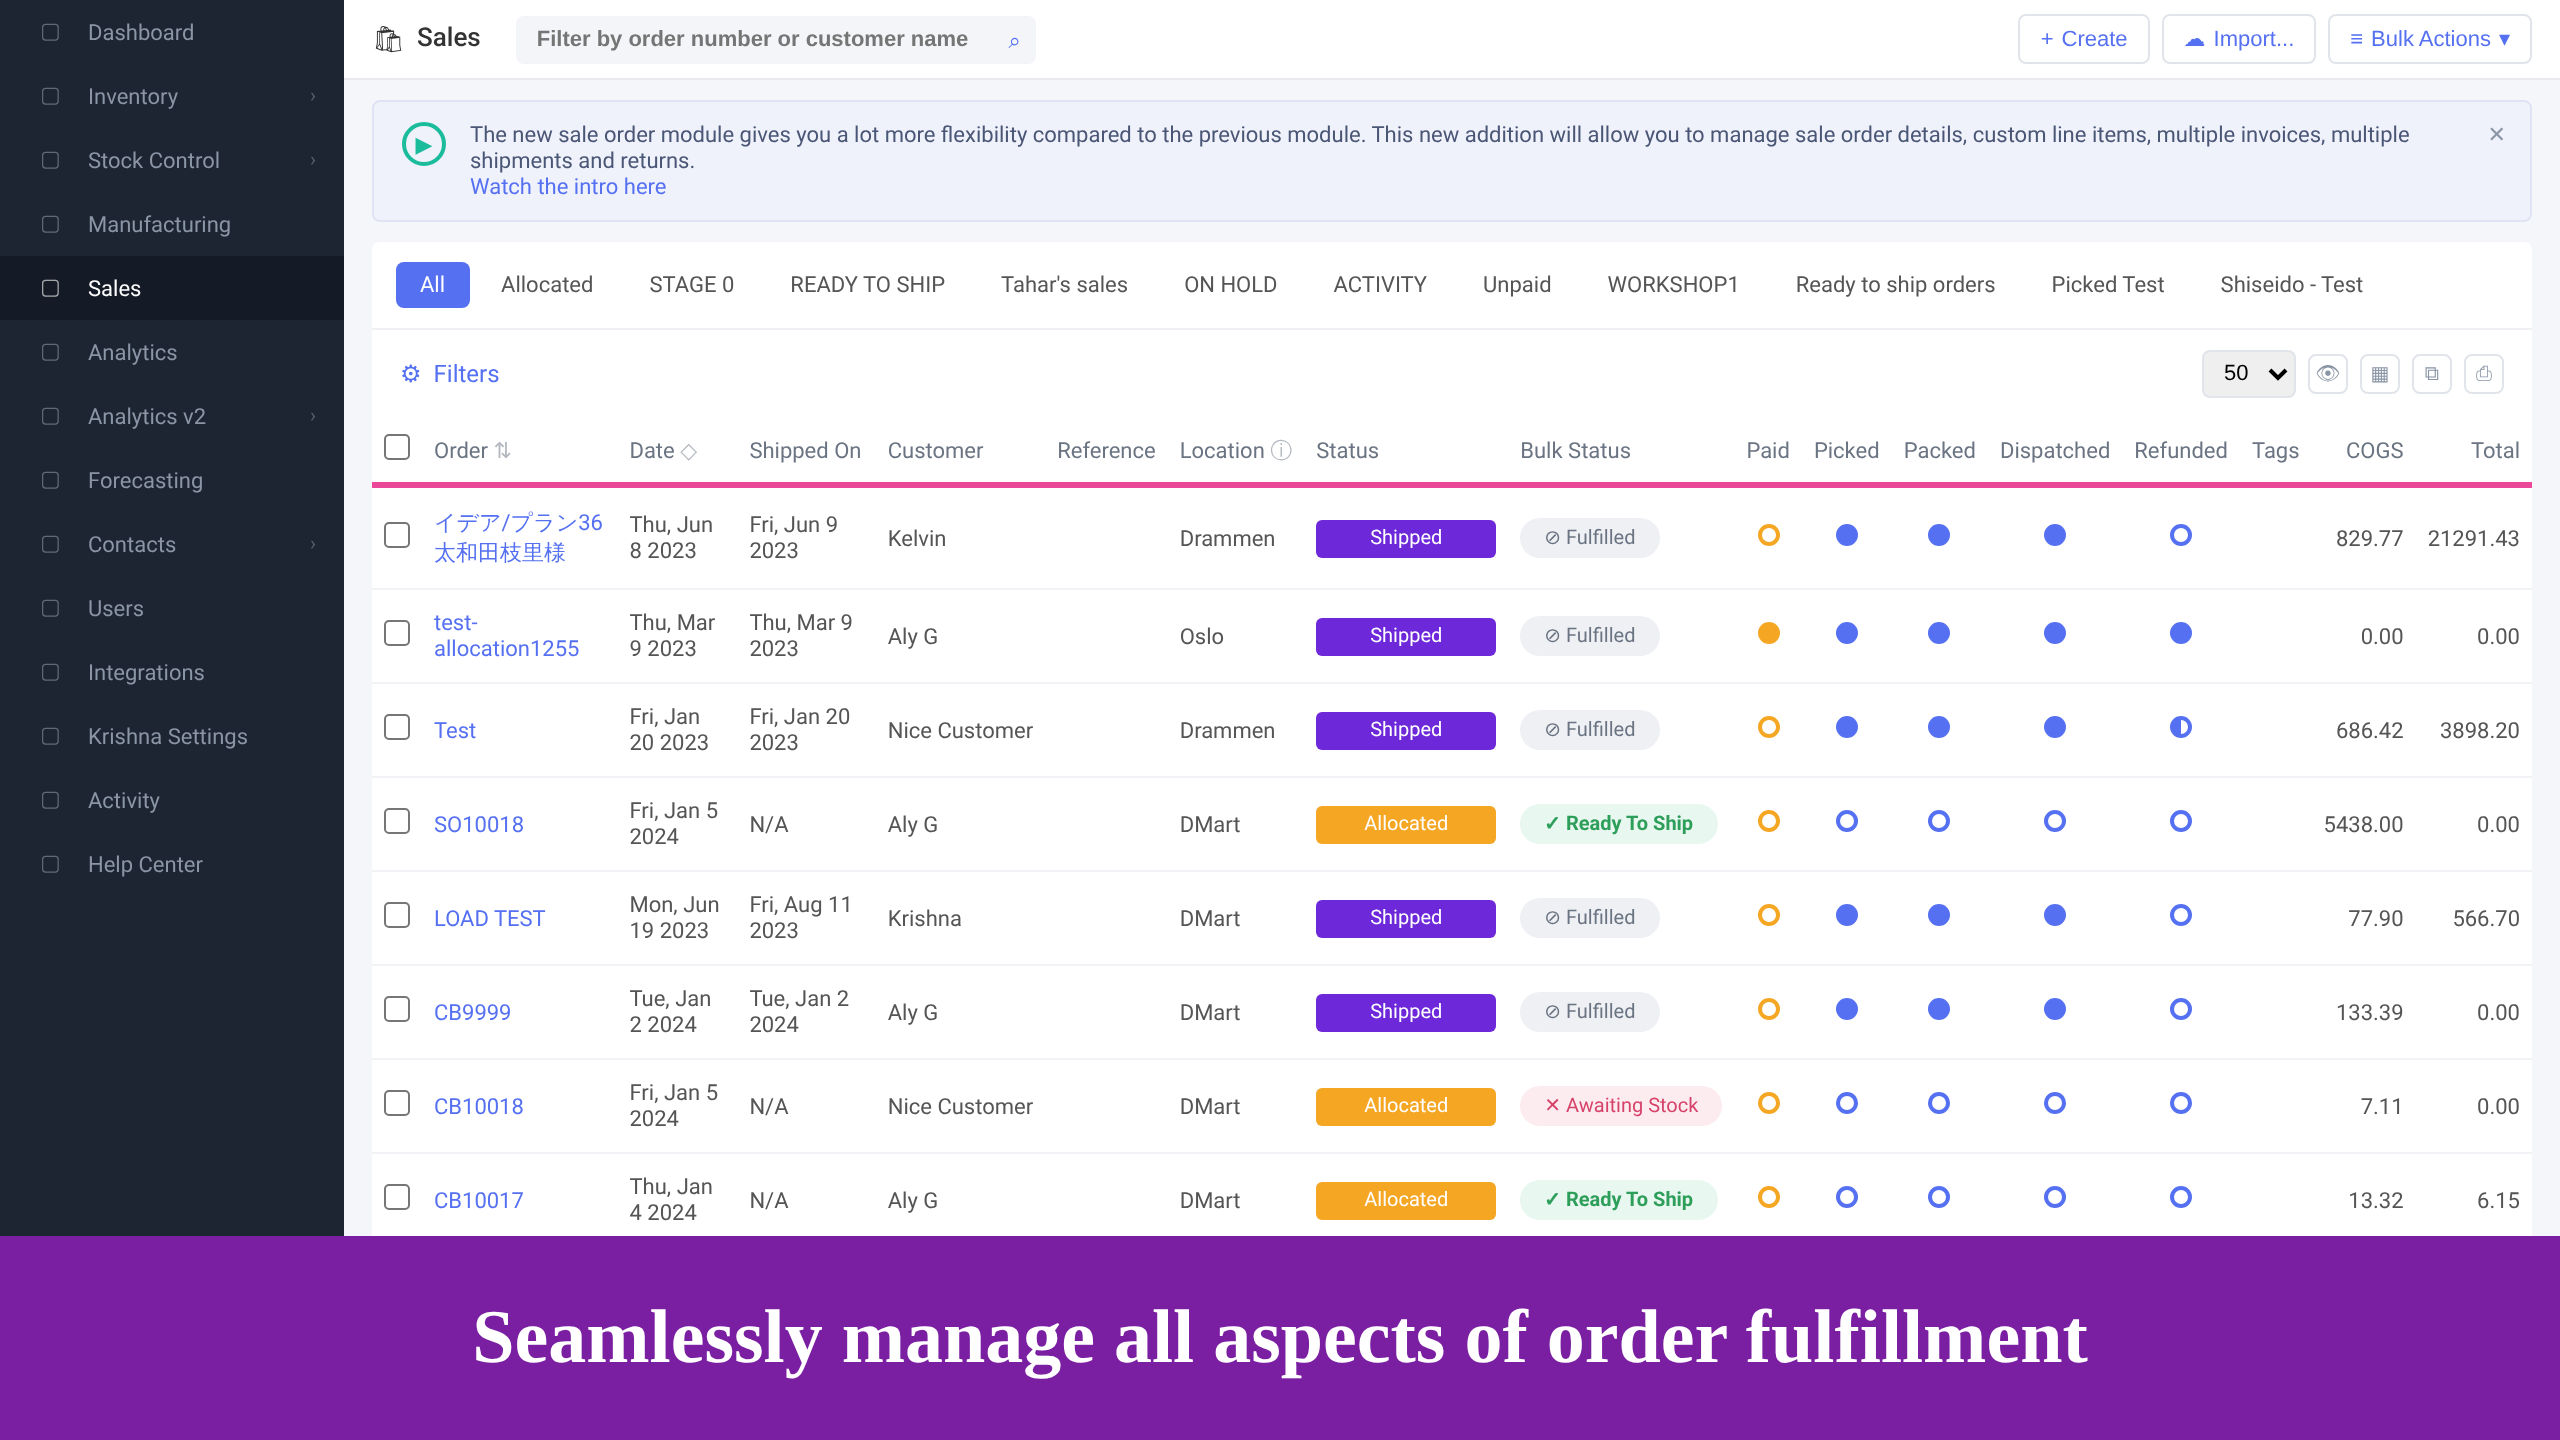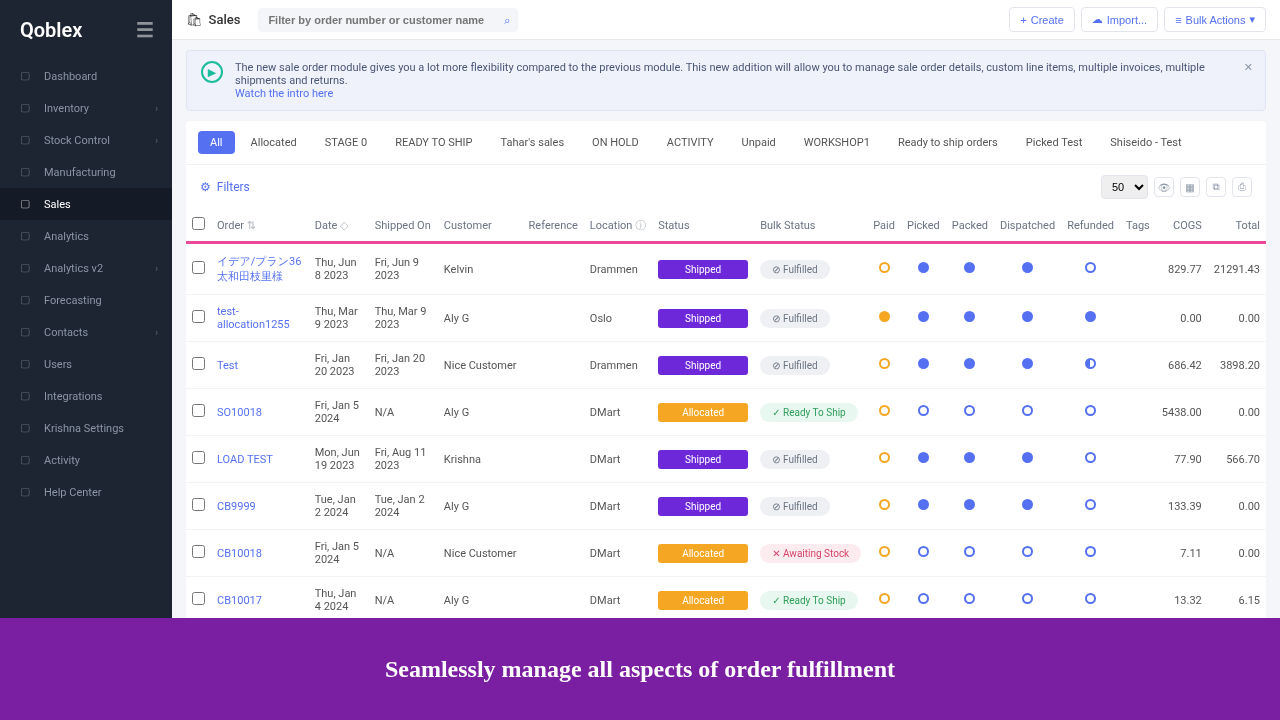--- a/index.html
+++ b/index.html
@@ -34,40 +34,36 @@
 .ticon { width: 20px; height: 20px; border: 1px solid #e1e4ea; border-radius: 4px; display: flex; align-items: center; justify-content: center; color: #8a95a5; cursor: pointer; font-size: 10px; }
 table { width: 100%; border-collapse: collapse; font-size: 11px; }
 th { text-align: left; padding: 8px 6px; color: #6b7482; font-weight: 400; border-bottom: 3px solid #ec4899; white-space: nowrap; }
 td { padding: 10px 6px; border-bottom: 1px solid #f2f3f7; color: #555; vertical-align: middle; white-space: nowrap; }
 .order-link { color: #5570f1; text-decoration: none; white-space: normal; display: block; max-width: 95px; }
 .badge { display: inline-block; padding: 4px 22px; border-radius: 3px; font-size: 10px; color: #fff; text-align: center; min-width: 90px; }
 .badge.shipped { background: #6d28d9; }
 .badge.allocated { background: #f5a623; }
 .stock-pill { display: inline-flex; align-items: center; gap: 4px; padding: 4px 12px; border-radius: 14px; font-size: 10px; }
 .stock-pill.fulfilled { background: #eef0f4; color: #6b7482; }
-.stock-pill.ready { background: #e8f7ef; color: #2e9e5b; }
+.stock-pill.ready { background: #e8f7ef; color: #2e9e5b; font-weight: bold; }
 .stock-pill.awaiting { background: #fdecef; color: #d6436a; }
 .dot { width: 11px; height: 11px; border-radius: 50%; display: inline-block; border: 2px solid; }
 .dot.filled { background: currentColor; }
 .dot.half { background: linear-gradient(90deg, currentColor 50%, transparent 50%); }
 .c-paid { color: #f5a623; }
 .c-stage { color: #5570f1; }
 .num { text-align: right; }
 .checkbox { width: 13px; height: 13px; }
-.promo { position: absolute; left: 0; right: 0; bottom: 0; height: 102px; background: #7b1fa2; color: #fff; display: flex; align-items: center; justify-content: center; font-size: 24px; font-weight: 700; font-family: Georgia, serif; }
+.promo { position: absolute; left: 0; right: 0; bottom: 0; height: 102px; background: #7b1fa2; color: #fff; display: flex; align-items: center; justify-content: center; font-size: 38px; font-weight: 700; font-family: Georgia, serif; }
 .hamburger { width: 16px; opacity: 0.5; }
 </style>
 </head>
 <body>
 
 <div class="sidebar">
-  <div class="logo">
-    <span>Qoblex</span>
-    <span class="hamburger">☰</span>
-  </div>
   <div id="nav">
       <div class="nav-item">
         <span class="icon">▢</span>
         <span>Dashboard</span>
       </div>
       <div class="nav-item">
         <span class="icon">▢</span>
         <span>Inventory</span>
         <span class="chev">›</span>
       </div>

